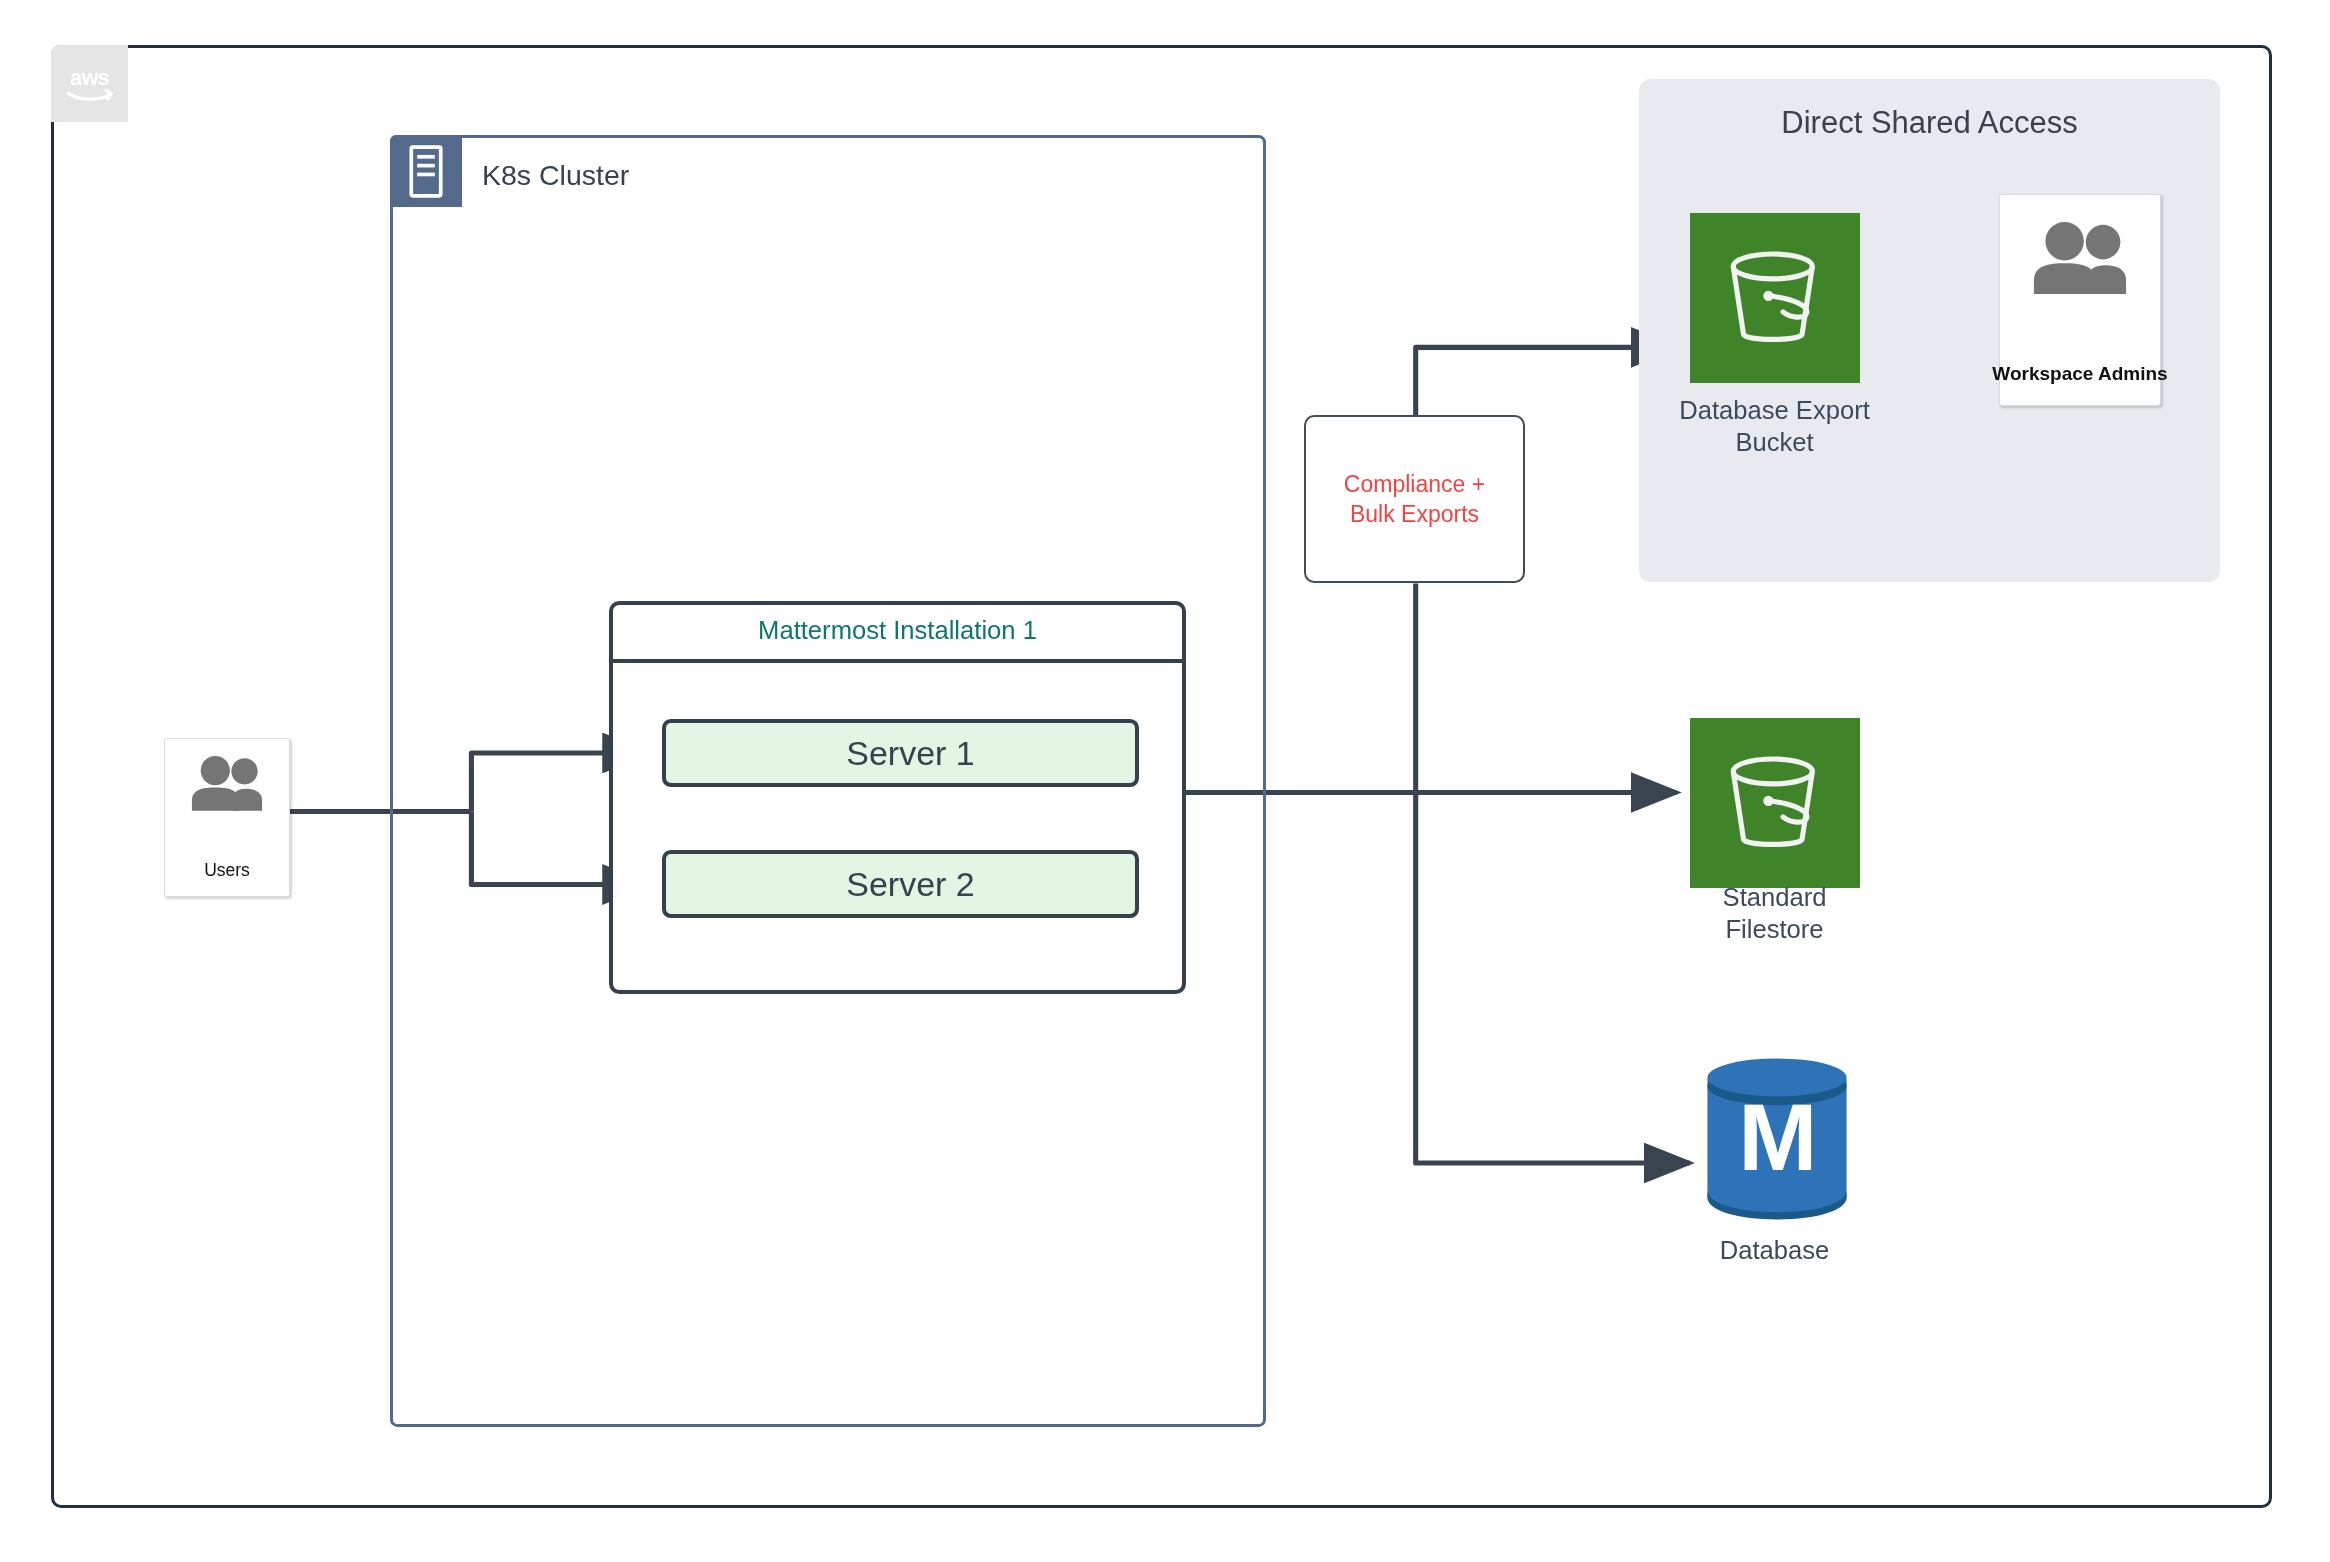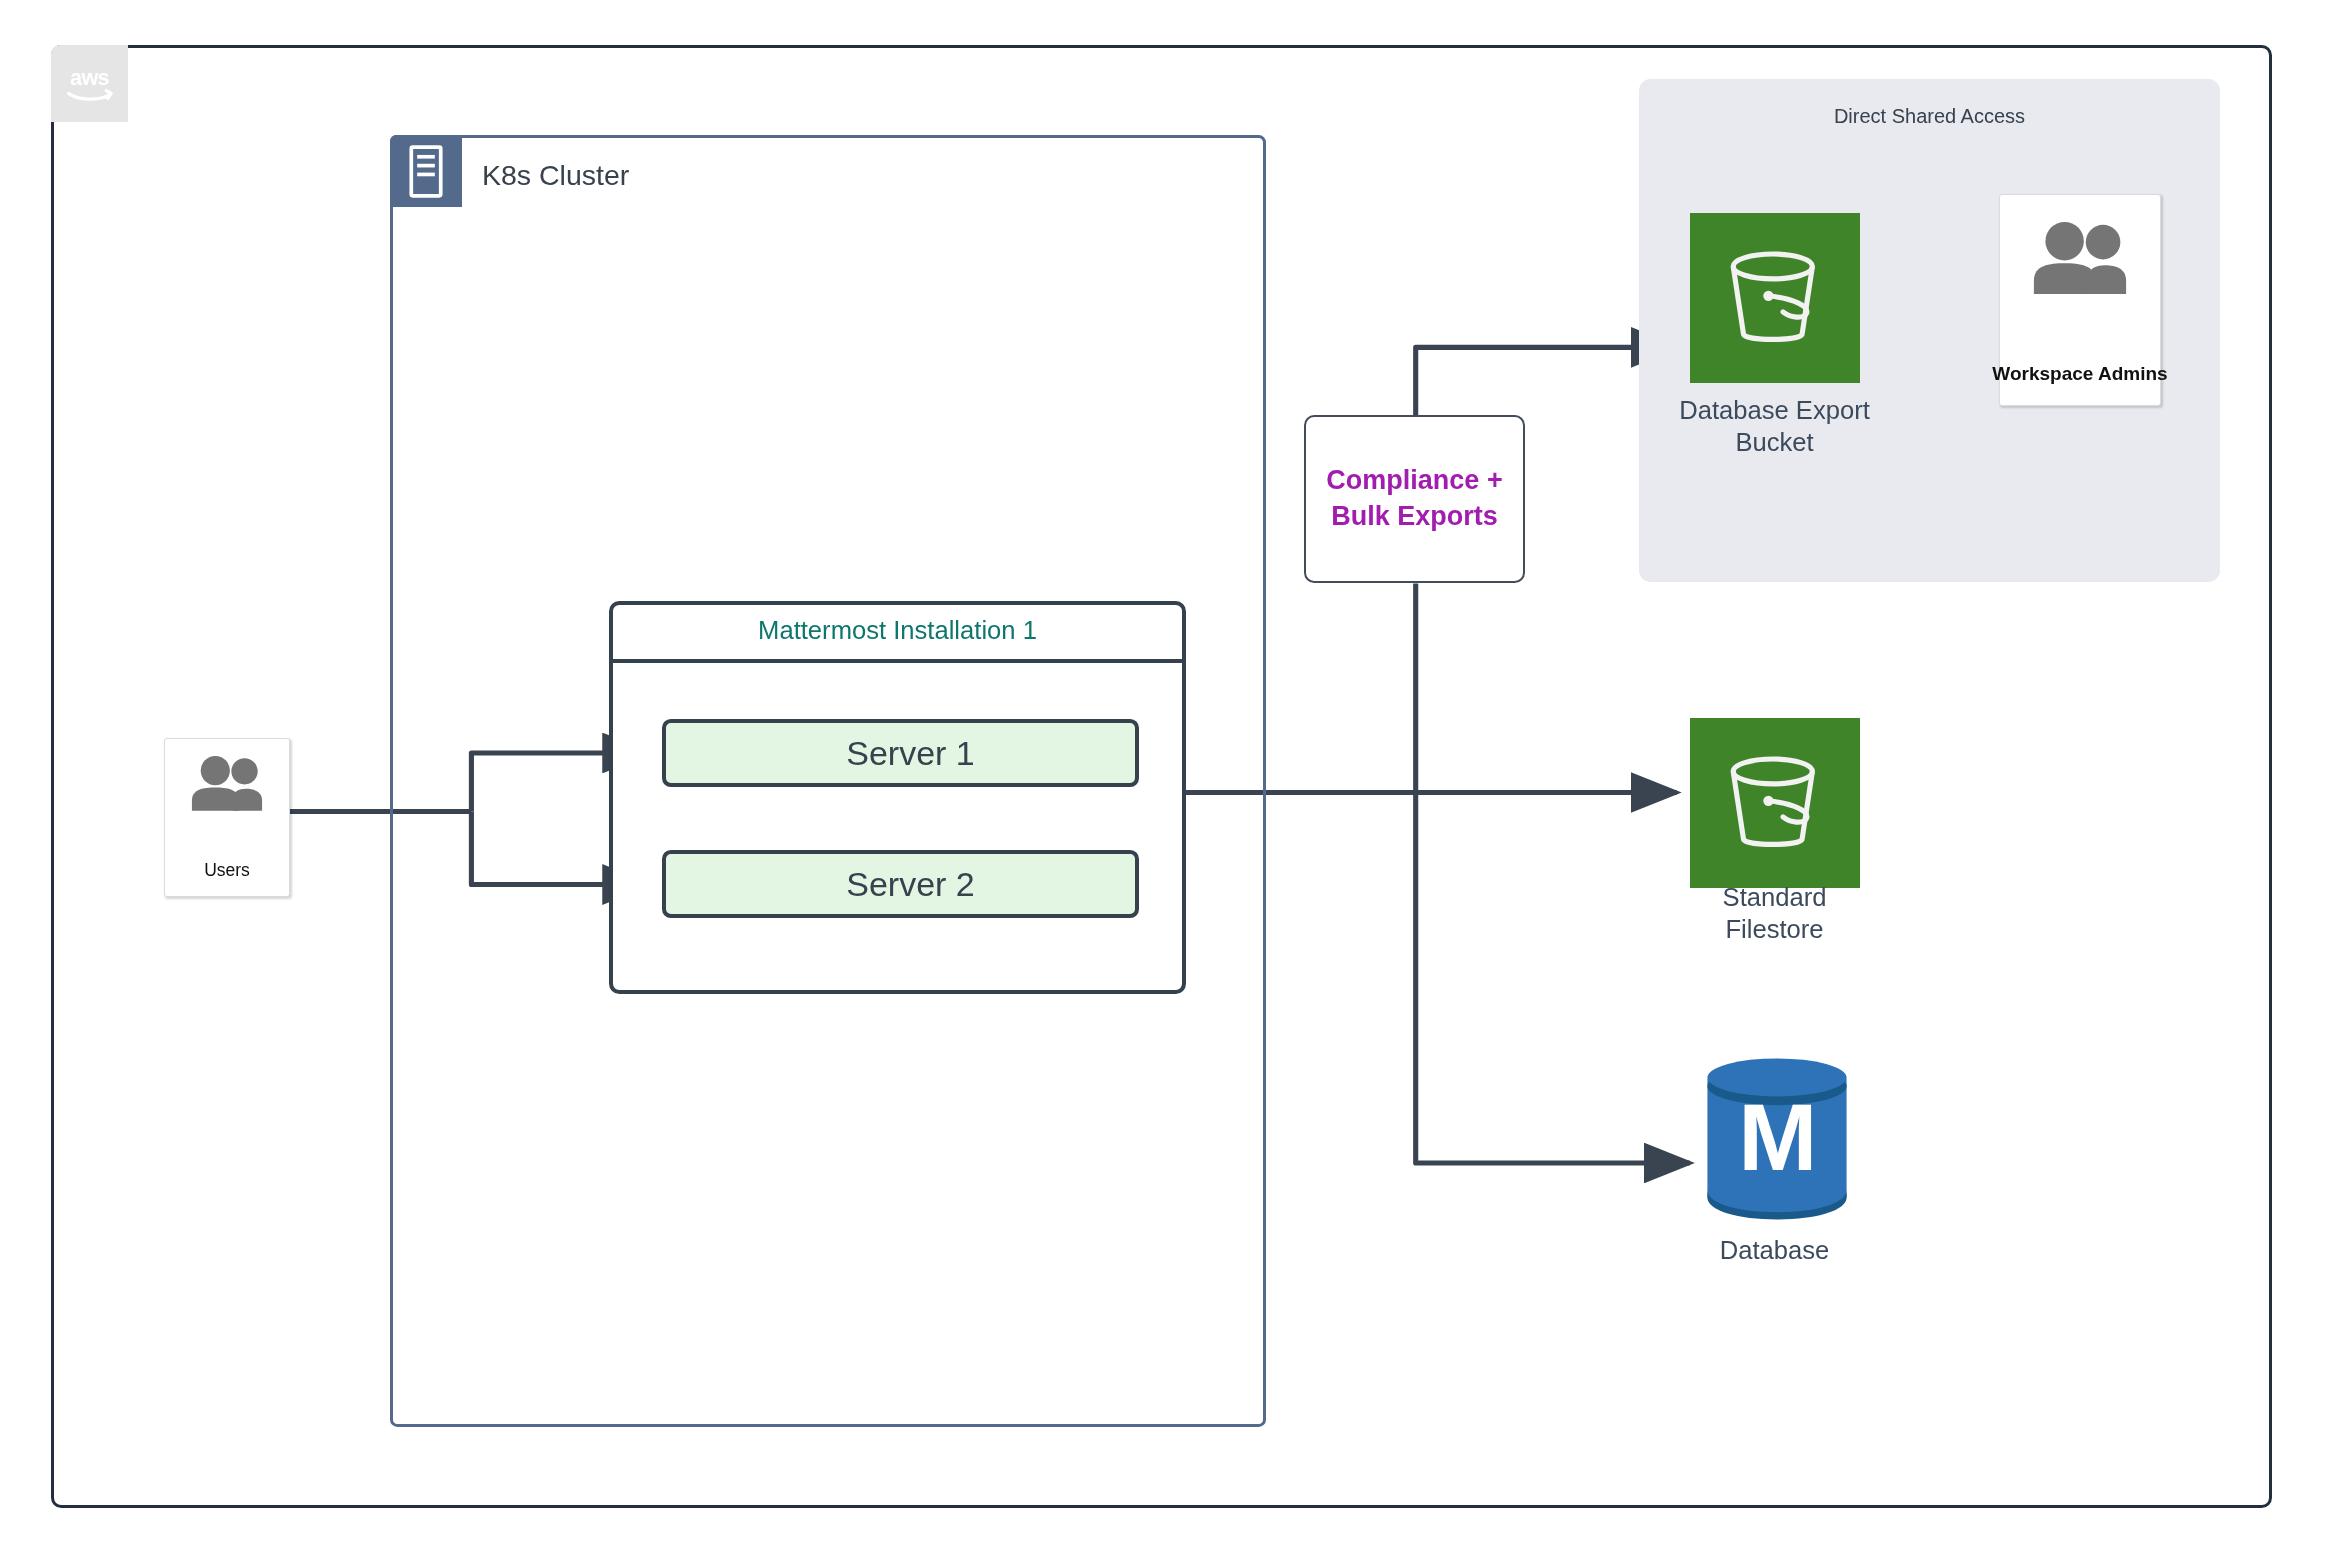--- a/index.html
+++ b/index.html
@@ -187,44 +187,43 @@
     border: 2.2px solid #424C5A;
     border-radius: 10.2px;
     box-sizing: border-box;
     display: flex;
     flex-direction: column;
     align-items: center;
     justify-content: center;
     line-height: 1.32;
   }
   .compliance-line {
-    font-size: 27px;
-    color: #a21caf;
-    white-space: nowrap;
-    font-weight: bold;
+    font-size: 23px;
+    color: #ef4444;
+    white-space: nowrap;
   }
 
   
   .dsa-group {
     position: absolute;
     left: 1639px;
     top: 79px;
     width: 581px;
     height: 503px;
     background: #E8EAEF;
     border-radius: 11.7px;
     box-sizing: border-box;
   }
   .dsa-title {
     position: absolute;
     left: 1639px;
     top: 105px;
     width: 581px;
     text-align: center;
-    font-size: 20px;
+    font-size: 31px;
     color: #38414d;
   }
 
   
   .s3-square {
     position: absolute;
     width: 170px;
     height: 170px;
     background: #3F8428;
     display: flex;

